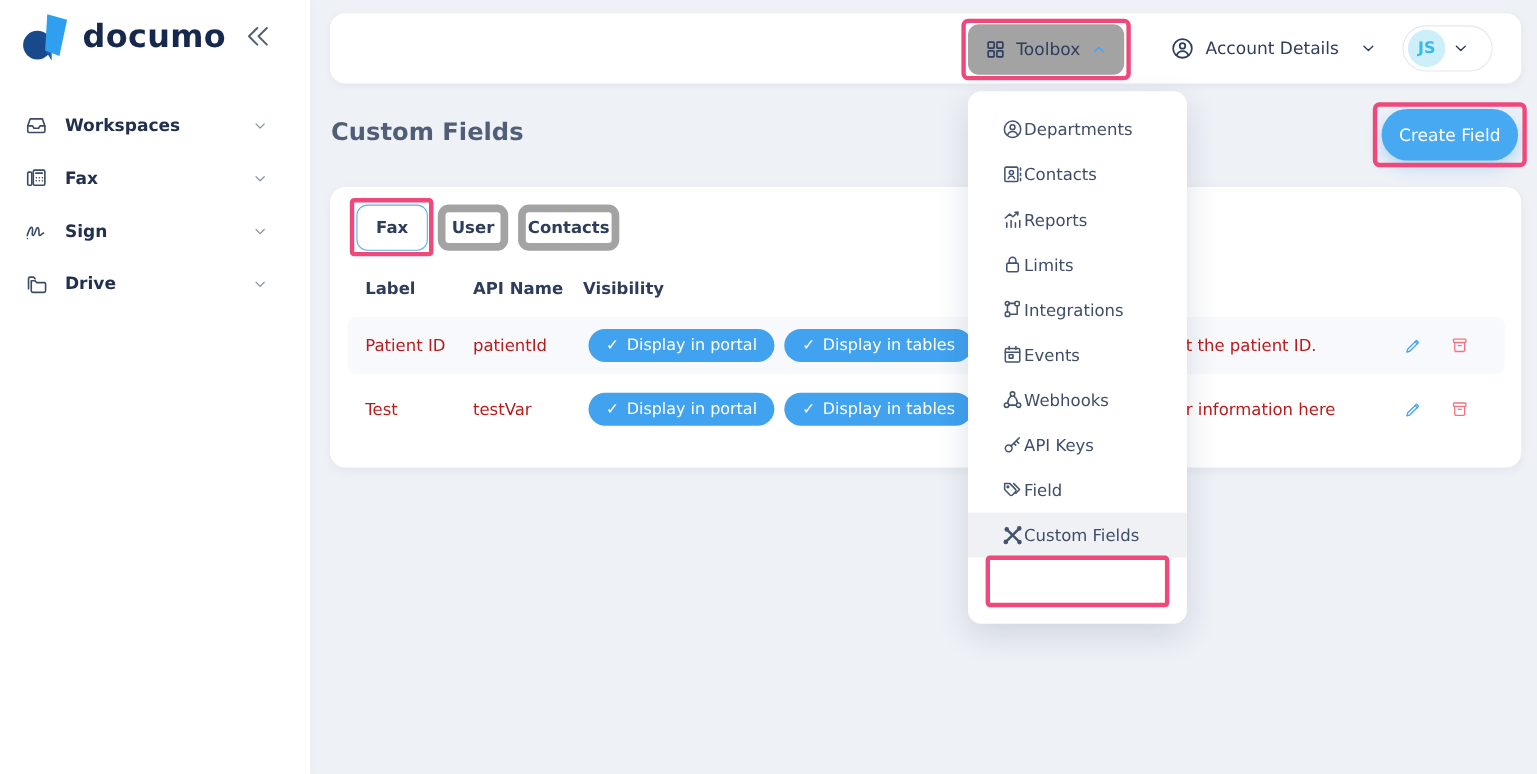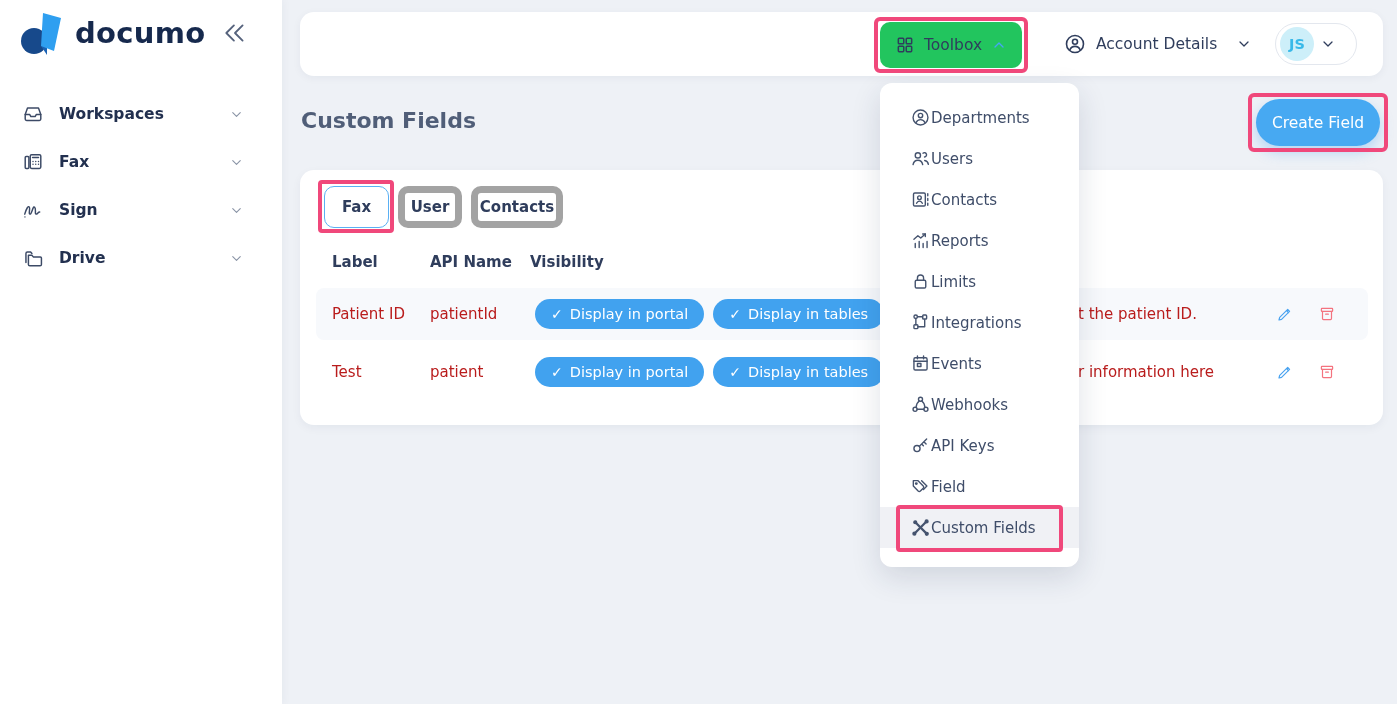--- a/index.html
+++ b/index.html
@@ -25,21 +25,21 @@
   .nav-item .lbl { font-size:15.5px; font-weight:600; color:#22304f; }
   .nav-item .chev { margin-left:auto; color:#8a94a6; }
 
   
   .topbar {
     position:absolute; left:300px; top:12px; width:1083px; height:64px;
     background:#fff; border-radius:14px; box-shadow:0 2px 8px rgba(25,40,70,0.05); z-index:10;
   }
   .toolbox-btn {
     position:absolute; left:580px; top:10px; width:142px; height:46px;
-    background:#22c55e; border-radius:10px; display:flex; align-items:center; justify-content:center;
+    background:#a3a3a3; border-radius:10px; display:flex; align-items:center; justify-content:center;
     gap:9px; cursor:pointer;
   }
   .toolbox-btn .t-lbl { font-size:15.5px; font-weight:500; color:#2f3d5c; }
   .account-group { position:absolute; left:763px; top:0; height:64px; display:flex; align-items:center; gap:9px; cursor:pointer; }
   .account-group .a-lbl { font-size:15.5px; font-weight:500; color:#2f3d5c; }
   .account-group .chev { margin-left:10px; color:#2f3d5c; }
   .avatar-pill {
     position:absolute; left:975px; top:11px; width:82px; height:42px;
     border:1px solid #e3e7ee; border-radius:21px; background:#fff;
     display:flex; align-items:center; padding:0 10px 0 4px; gap:6px; cursor:pointer;
@@ -257,21 +257,21 @@
           <rect x="4.5" y="4.5" width="15" height="4" rx="0.8"></rect>
             <path d="M6 8.5V18a1.4 1.4 0 0 0 1.4 1.4h9.2A1.4 1.4 0 0 0 18 18V8.5"></path>
             <path d="M10.2 12.2h3.6"></path>
         </svg>
       </button>
     </div>
   </div>
 
   <div class="trow row-2">
     <span class="td td-label">Test</span>
-    <span class="td td-api">patient</span>
+    <span class="td td-api">testVar</span>
     <div class="badges">
       <span class="badge">
           <span class="chk">✓</span>
           <span>Display in portal</span>
         </span>
       <span class="badge">
           <span class="chk">✓</span>
           <span>Display in tables</span>
         </span>
     </div>
@@ -295,29 +295,20 @@
 </div>
 
 <div class="dropdown">
   <div class="menu-item">
     <svg width="21" height="21" viewBox="0 0 24 24" fill="none" stroke="#45536e" stroke-width="1.6" stroke-linecap="round" stroke-linejoin="round">
       <circle cx="12" cy="12" r="8.5"></circle>
         <circle cx="12" cy="9.8" r="2.5"></circle>
         <path d="M6.8 18c1-2.5 2.9-3.6 5.2-3.6s4.2 1.1 5.2 3.6"></path>
     </svg>
     <span class="m-lbl">Departments</span>
-  </div>
-  <div class="menu-item">
-    <svg width="21" height="21" viewBox="0 0 24 24" fill="none" stroke="#45536e" stroke-width="1.6" stroke-linecap="round" stroke-linejoin="round">
-      <circle cx="9" cy="8.5" r="3"></circle>
-        <path d="M3.5 19c.6-3.3 2.7-5 5.5-5s4.9 1.7 5.5 5"></path>
-      <path d="M14.8 5.9a2.5 2.5 0 1 1 1.8 4.4"></path>
-        <path d="M16.8 14.3c2.3.4 3.8 1.9 4.2 4.4"></path>
-    </svg>
-    <span class="m-lbl">Users</span>
   </div>
   <div class="menu-item">
     <svg width="21" height="21" viewBox="0 0 24 24" fill="none" stroke="#45536e" stroke-width="1.6" stroke-linecap="round" stroke-linejoin="round">
       <rect x="4" y="4.5" width="13.5" height="15" rx="1.5"></rect>
         <circle cx="10.8" cy="10" r="2.1"></circle>
       <path d="M7.5 16.3c.7-1.7 1.9-2.5 3.3-2.5s2.6.8 3.3 2.5"></path>
       <path d="M20.3 5.5v2.2M20.3 10.9v2.2M20.3 16.3v2.2"></path>
     </svg>
     <span class="m-lbl">Contacts</span>
   </div>

